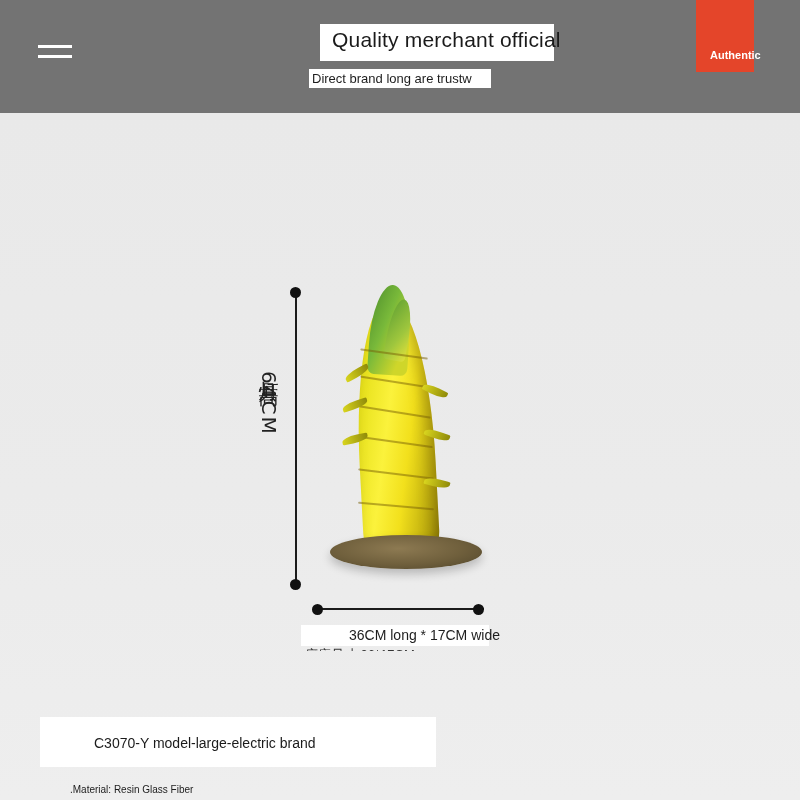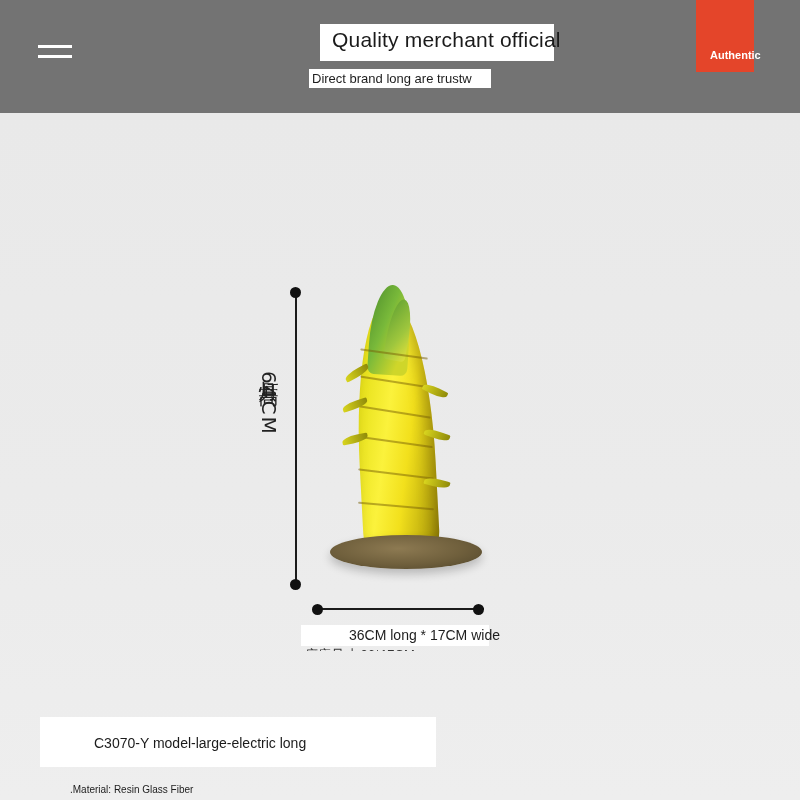--- a/index.html
+++ b/index.html
@@ -317,17 +317,17 @@
   <div class="vlabel">灯具高64CM</div>
 
   <div class="hline"></div>
   <div class="hdot-l"></div>
   <div class="hdot-r"></div>
   <div class="hbox"></div>
   <div class="hlabel">36CM long * 17CM wide</div>
   <div class="hlabel2">底座尺寸 36*17CM</div>
 
   <div class="info-card"></div>
-  <div class="model-text">C3070-Y model-large-electric long</div>
+  <div class="model-text">C3070-Y model-large-electric brand</div>
 
   <div class="spec-1">.Material: Resin   Glass Fiber</div>
 
 </div>
 
 </body></html>

